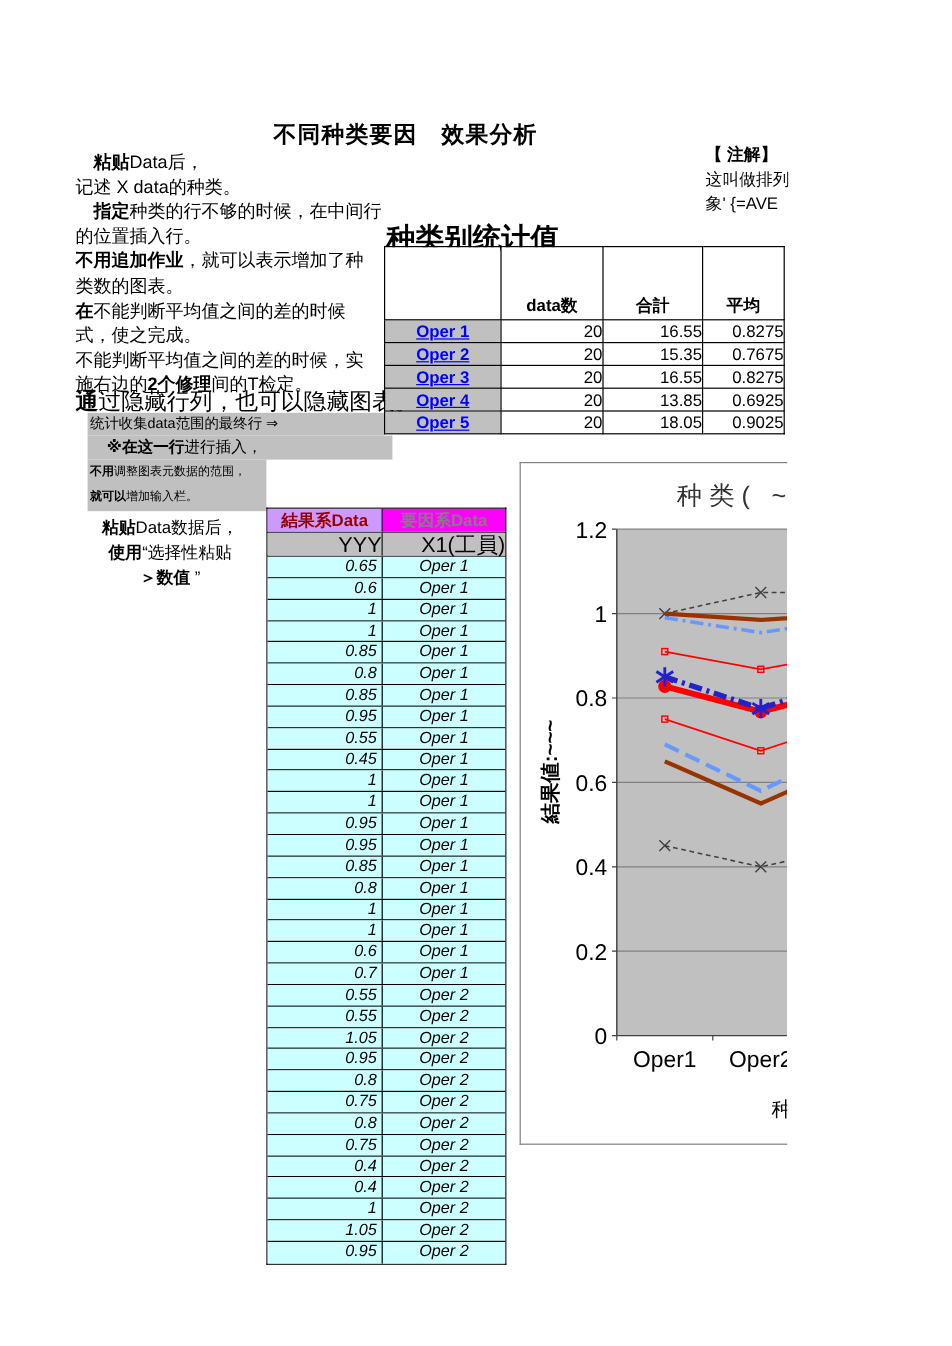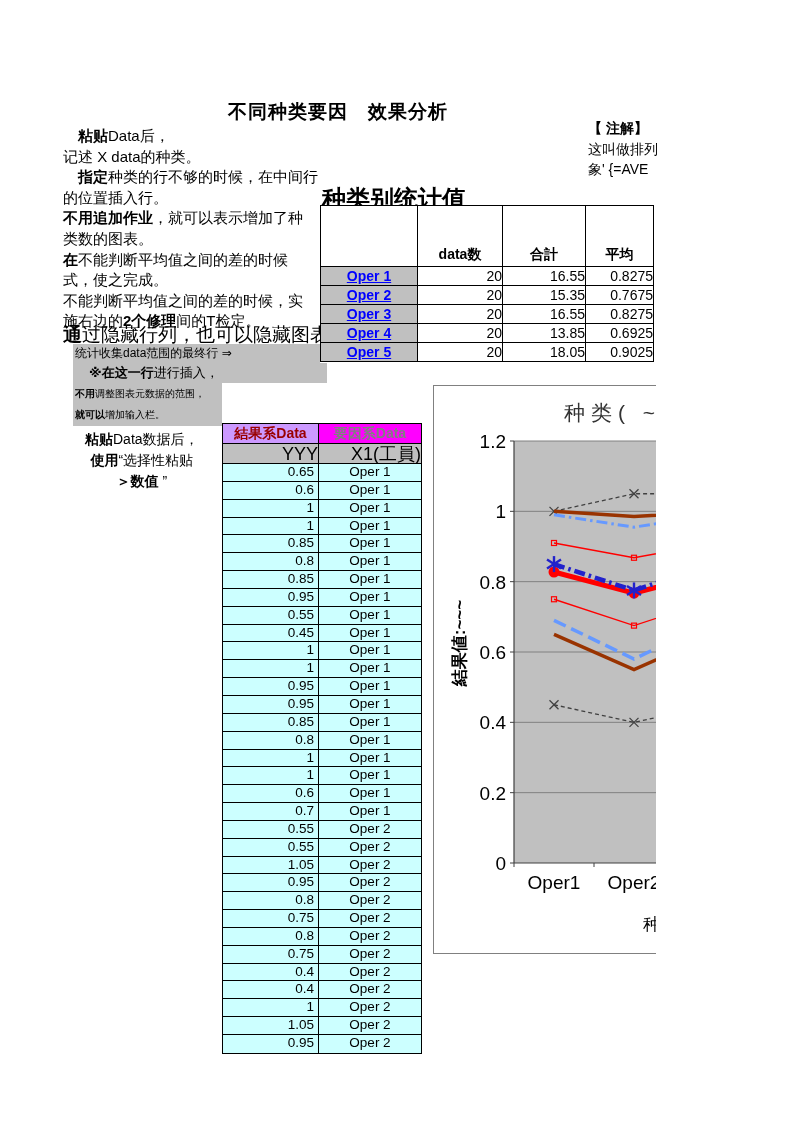--- a/index.html
+++ b/index.html
@@ -37,21 +37,21 @@
   .dt-h1,.dt-h2,.dt-row{display:flex;box-sizing:border-box;}
   .dt-h1{height:20px;border:1px solid #000;border-bottom:none;}
   .dt-h1 .c1{background:var(--result_header_bg);color:var(--result_header_text);}
   .dt-h1 .c2{background:var(--factor_header_bg);color:var(--factor_header_text);text-align:center;}
   .dt-h1 div{font-weight:bold;font-size:14px;line-height:19px;text-align:center;}
   .dt-h2{height:21px;border:1px solid #000;}
   .dt-h2 div{background:var(--subheader_bg);font-size:18px;line-height:20px;text-align:right;}
   .c1{width:96px;border-right:1px solid #000;box-sizing:border-box;}
   .c2{width:102px;box-sizing:border-box;}
   .dt-body{border-left:1px solid #000;border-right:1px solid #000;border-bottom:1px solid #000;}
-  .dt-row{height:17.85px;border-bottom:1px solid #000;background:var(--cell_bg);font-size:13.5px;line-height:16.5px;}
+  .dt-row{height:17.85px;border-bottom:1px solid #000;background:var(--cell_bg);font-size:13.5px;line-height:16.5px;font-style:italic;}
   .dt-row:last-child{border-bottom:none;}
   .dt-row .c1{text-align:right;padding-right:4px;}
   .dt-row .c2{text-align:center;}
 
   
   .chart-region{left:433px;top:385px;width:222px;height:567px;background:#fff;overflow:hidden;
                 border-left:1px solid #808080;border-top:1px solid #808080;border-bottom:1px solid #808080;}
   .chart-title{position:absolute;left:130px;top:13px;font-size:21px;letter-spacing:6px;color:#333;white-space:nowrap;}
   .chart-ylabel{position:absolute;left:25px;top:257px;transform:translate(-50%,-50%) rotate(-90deg);
                 font-size:17px;font-weight:bold;white-space:nowrap;}

